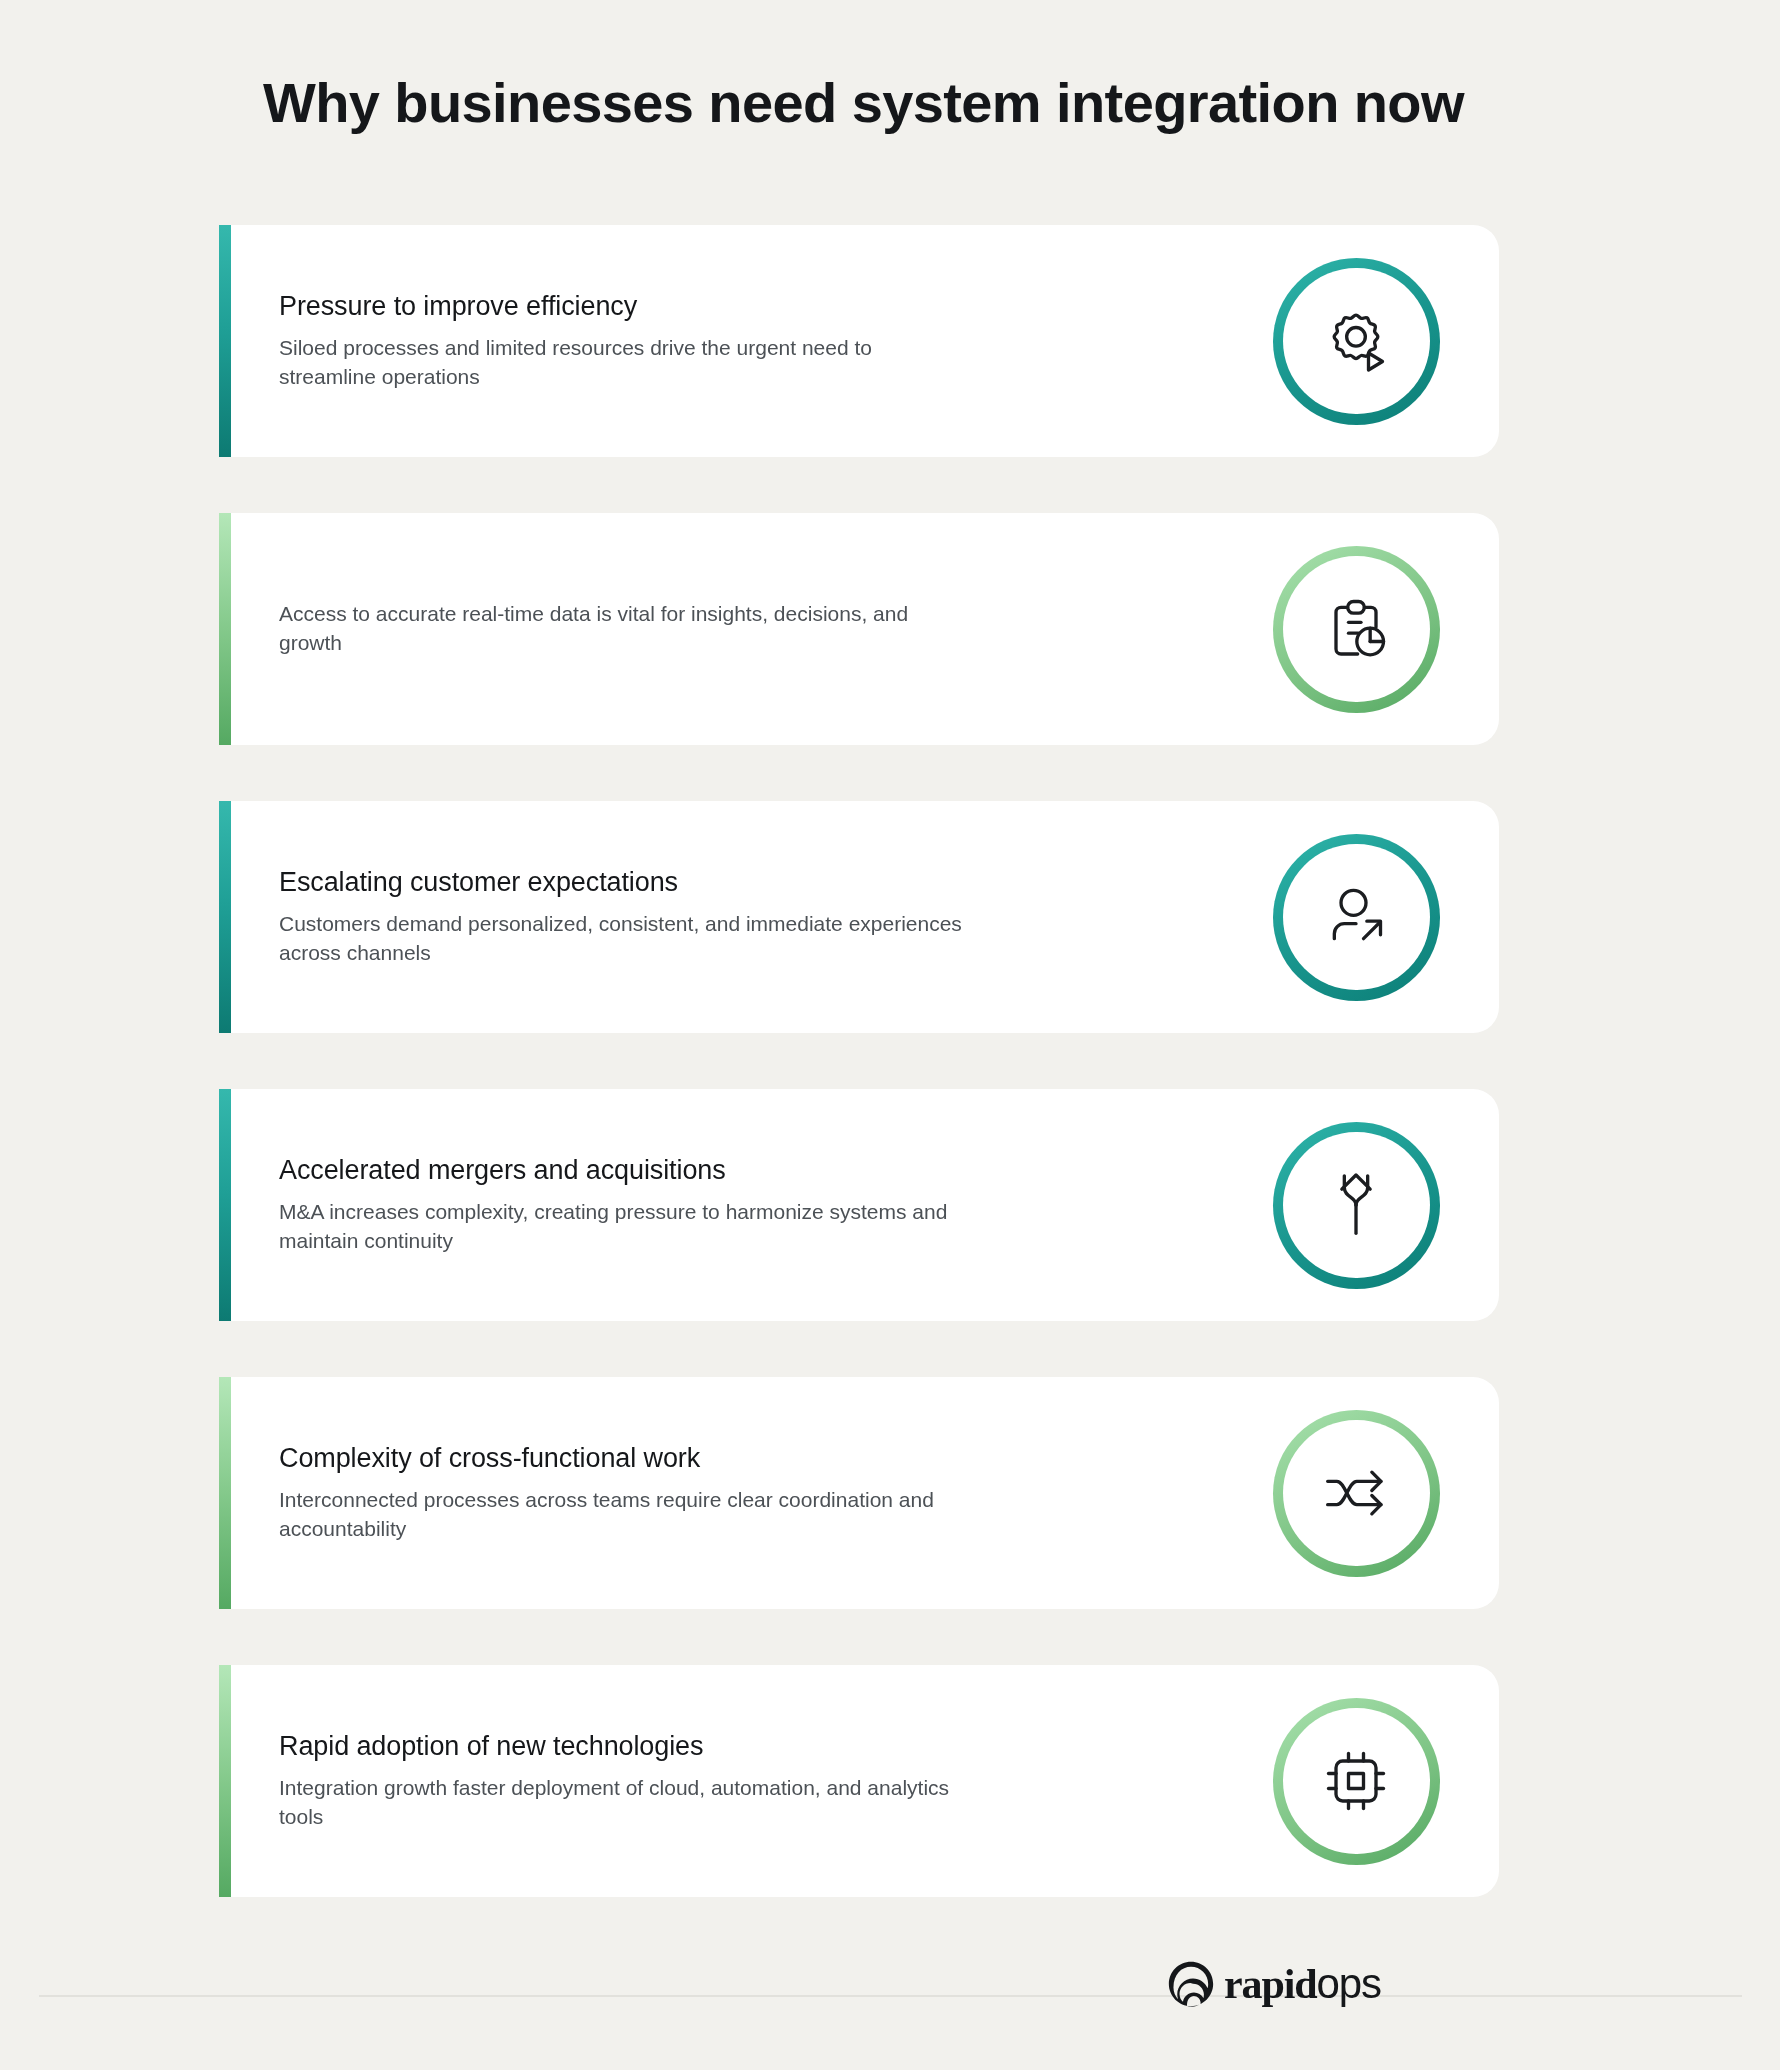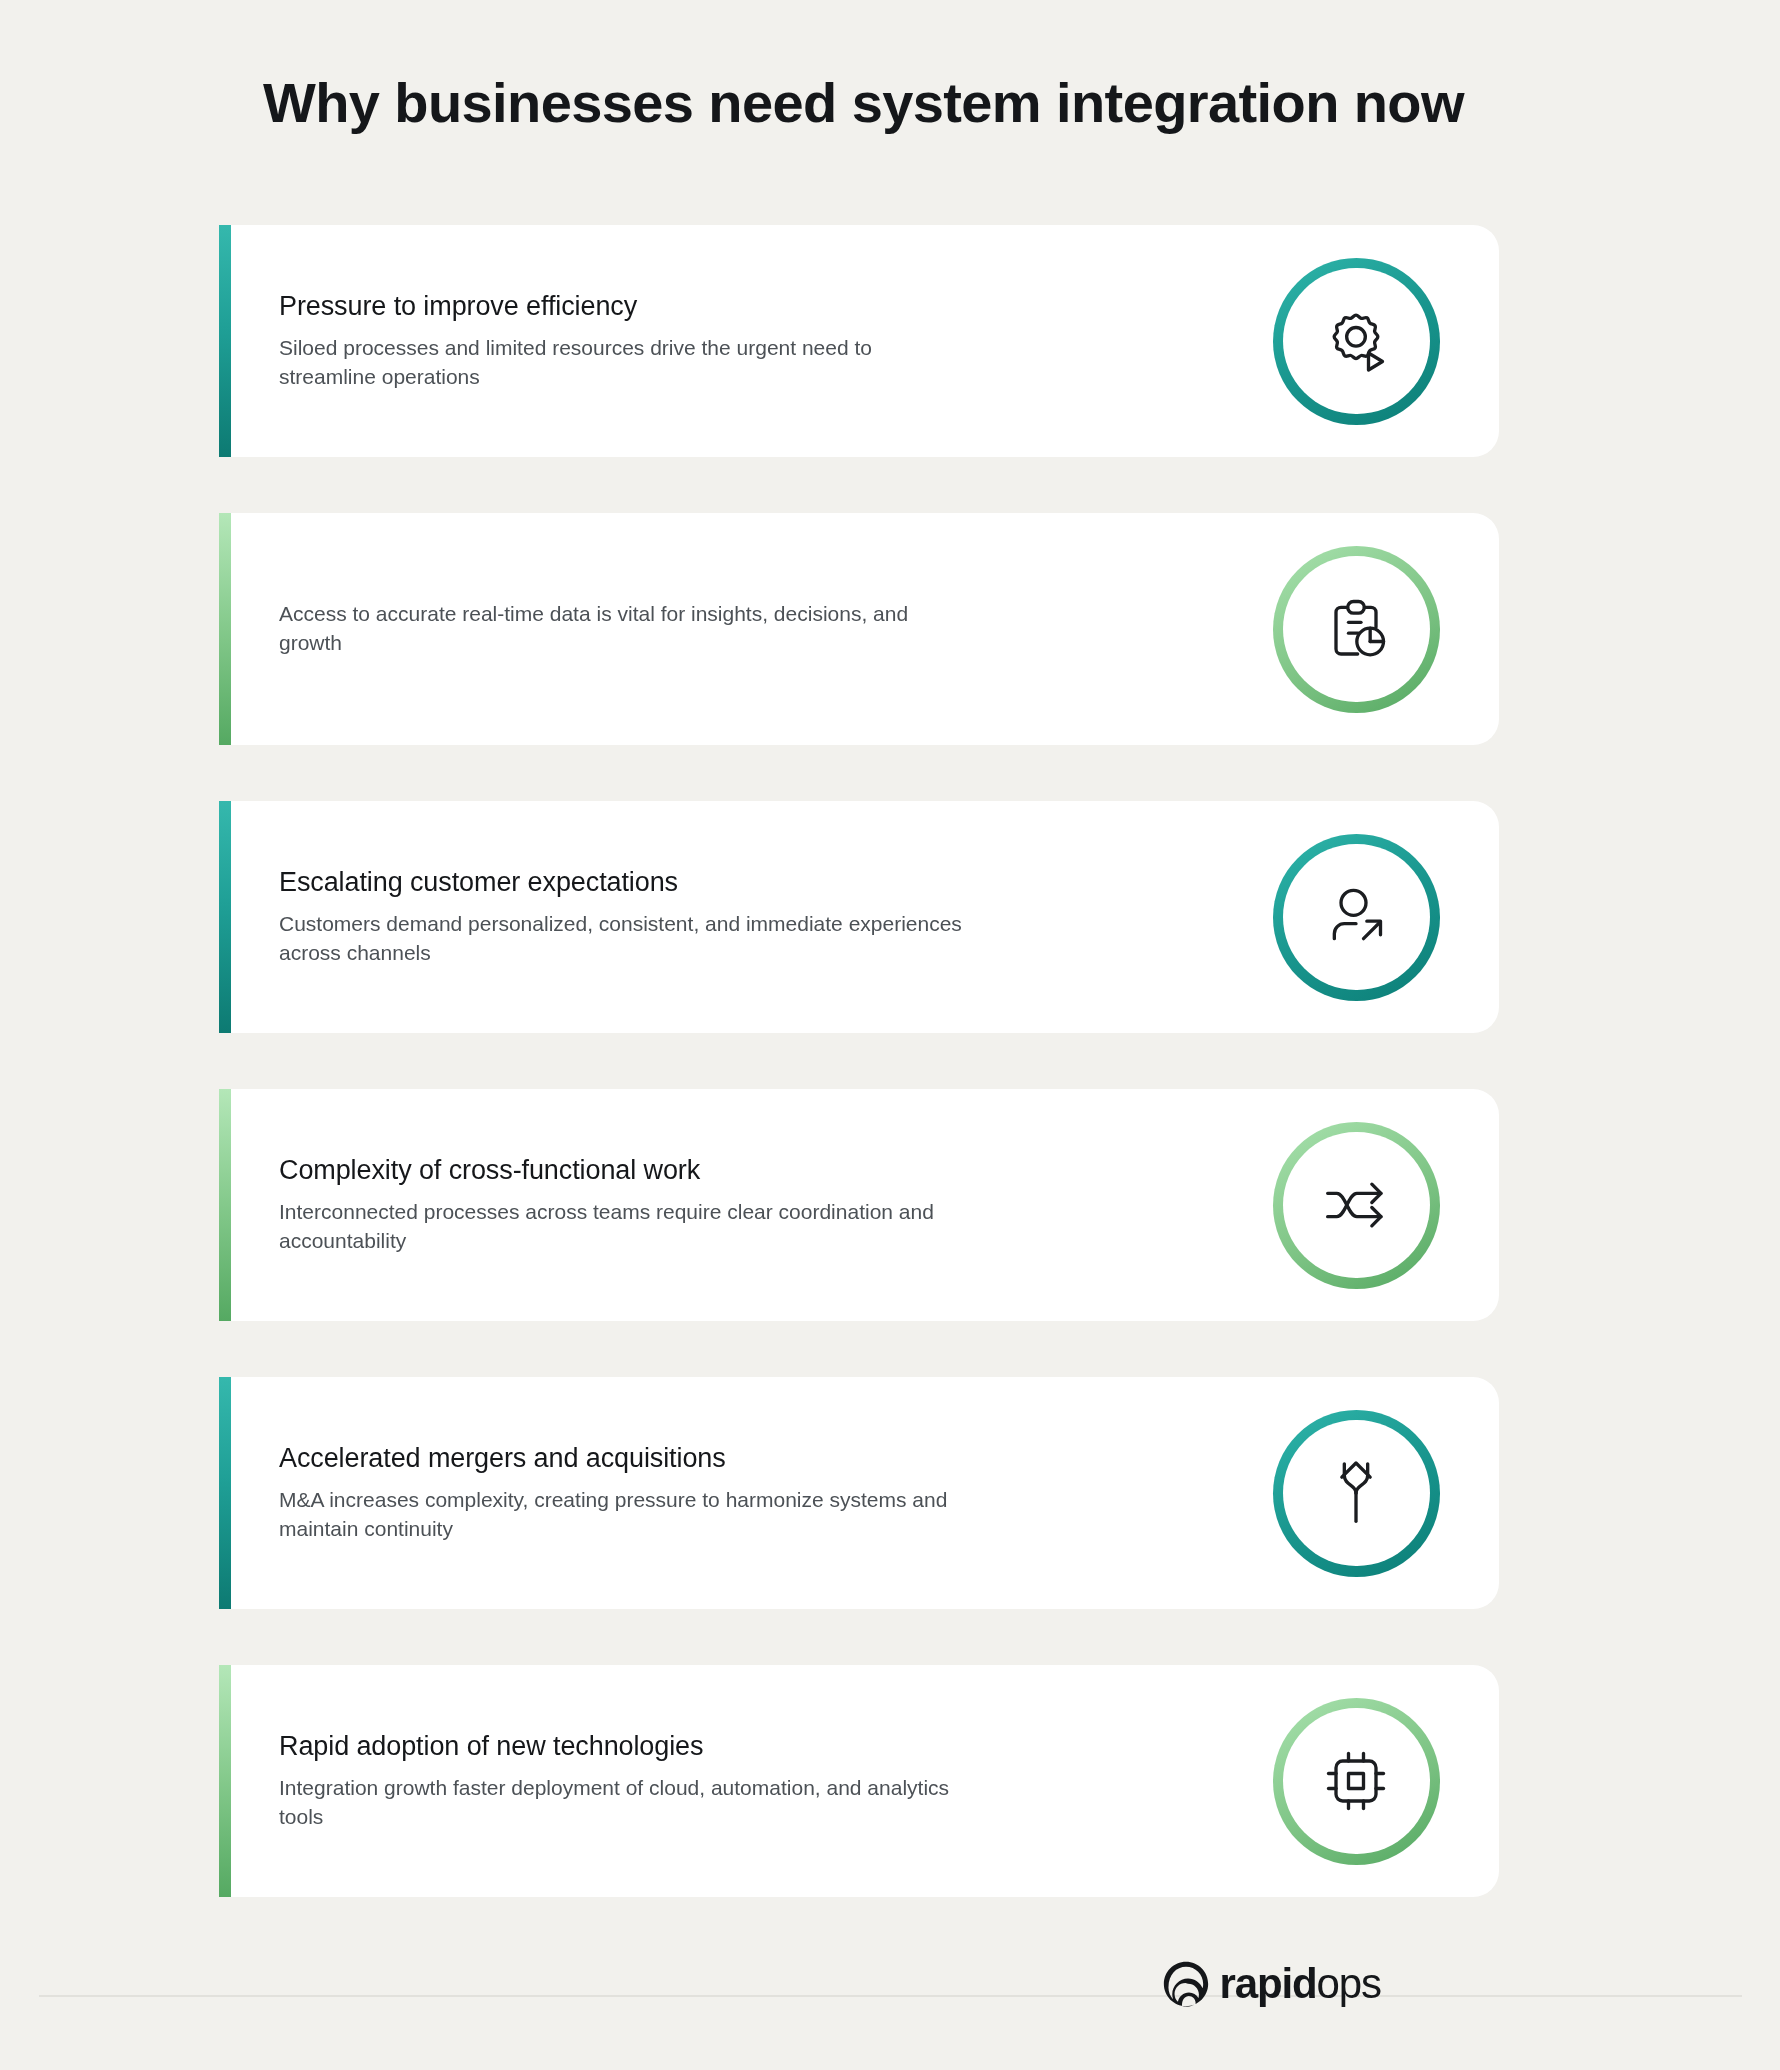--- a/index.html
+++ b/index.html
@@ -132,21 +132,21 @@
     align-items: center;
     gap: 9.3px;
   }
   .logo-mark { width: 48px; height: 48px; display: block; }
   .logo-text {
     font-size: 42px;
     letter-spacing: -1.1px;
     color: #15171a;
     line-height: 1;
   }
-  .logo-text .bold { font-weight: 700; }
+  .logo-text .bold { font-weight: 700; font-family: Liberation Serif, serif; }
   .logo-text .light { font-weight: 400; }
 </style>
 </head>
 <body>
 
 <div class="page">
 
   <h1 class="title">Why businesses need system integration now</h1>
 
   <div class="cards">
@@ -201,50 +201,50 @@
             <circle cx="22.5" cy="15.5" r="7.5"></circle>
             <path d="M11 37v-3a6 6 0 0 1 6-6h7"></path>
             <path d="M28.5 37l10-10"></path>
             <path d="M30.5 26.5h8.2v8.2"></path>
           </svg>
         </div>
       </div>
     </div>
 
     <div class="card">
+      <div class="accent teal"></div>
+      <div class="card-body">
+        <div class="card-text">
+          <div class="card-title">Accelerated mergers and acquisitions</div>
+          <div class="card-desc">M&amp;A increases complexity, creating pressure to harmonize systems and maintain continuity</div>
+        </div>
+        <div class="icon-ring teal">
+          <svg viewBox="0 0 48 48">
+            <path d="M24 41V24"></path>
+            <path d="M24 24c0-5-7-4.5-7-10.5V6.5"></path>
+            <path d="M24 24c0-5 7-4.5 7-10.5V6.5"></path>
+            <path d="M15.5 15.5L24 7l8.5 8.5" transform="translate(0,-1)"></path>
+          </svg>
+        </div>
+      </div>
+    </div>
+
+    <div class="card">
       <div class="accent green"></div>
       <div class="card-body">
         <div class="card-text">
           <div class="card-title">Complexity of cross-functional work</div>
           <div class="card-desc">Interconnected processes across teams require clear coordination and accountability</div>
         </div>
         <div class="icon-ring green">
           <svg viewBox="0 0 48 48">
             <path d="M7 17h5.5c5 0 7 14 12 14H39"></path>
             <path d="M7 31h5.5c5 0 7-14 12-14H39"></path>
             <path d="M33.5 11.5L39 17l-5.5 5.5"></path>
             <path d="M33.5 25.5L39 31l-5.5 5.5"></path>
-          </svg>
-        </div>
-      </div>
-    </div>
-
-    <div class="card">
-      <div class="accent teal"></div>
-      <div class="card-body">
-        <div class="card-text">
-          <div class="card-title">Accelerated mergers and acquisitions</div>
-          <div class="card-desc">M&amp;A increases complexity, creating pressure to harmonize systems and maintain continuity</div>
-        </div>
-        <div class="icon-ring teal">
-          <svg viewBox="0 0 48 48">
-            <path d="M24 41V24"></path>
-            <path d="M24 24c0-5-7-4.5-7-10.5V6.5"></path>
-            <path d="M24 24c0-5 7-4.5 7-10.5V6.5"></path>
-            <path d="M15.5 15.5L24 7l8.5 8.5" transform="translate(0,-1)"></path>
           </svg>
         </div>
       </div>
     </div>
 
     <div class="card">
       <div class="accent green"></div>
       <div class="card-body">
         <div class="card-text">
           <div class="card-title">Rapid adoption of new technologies</div>

